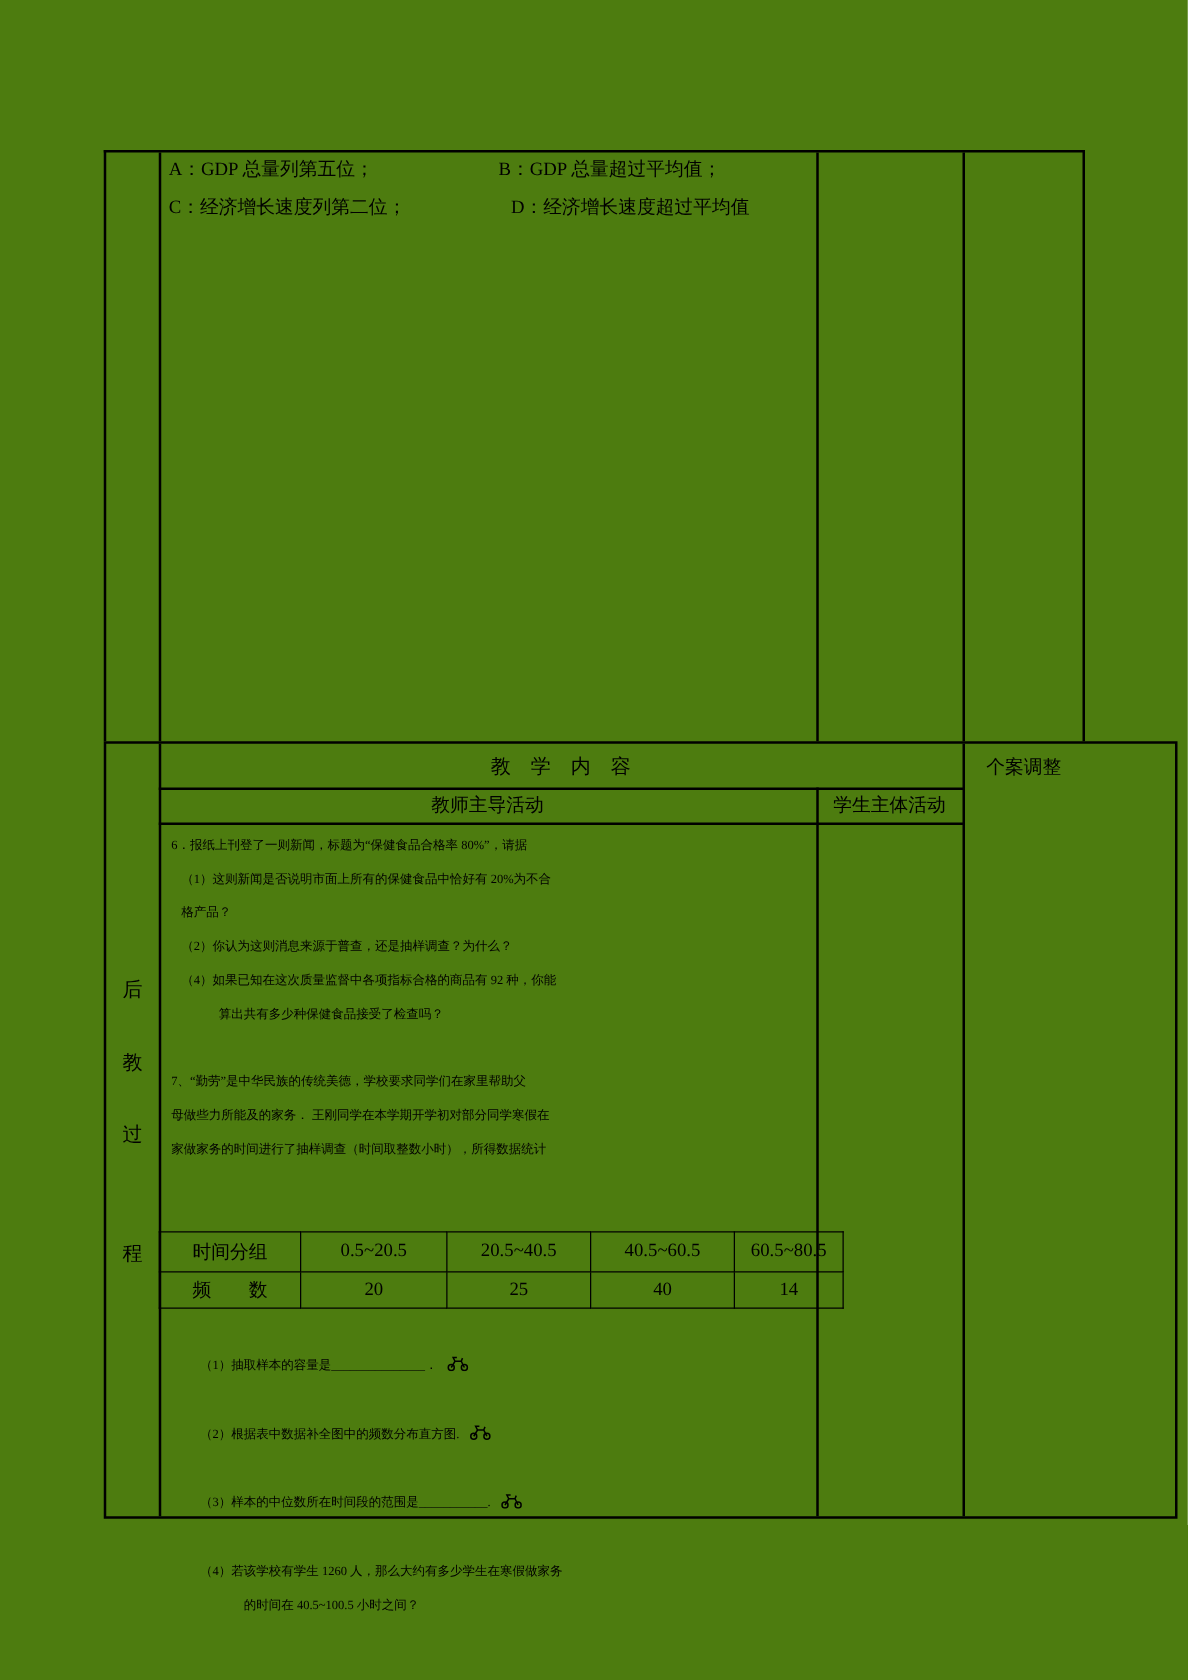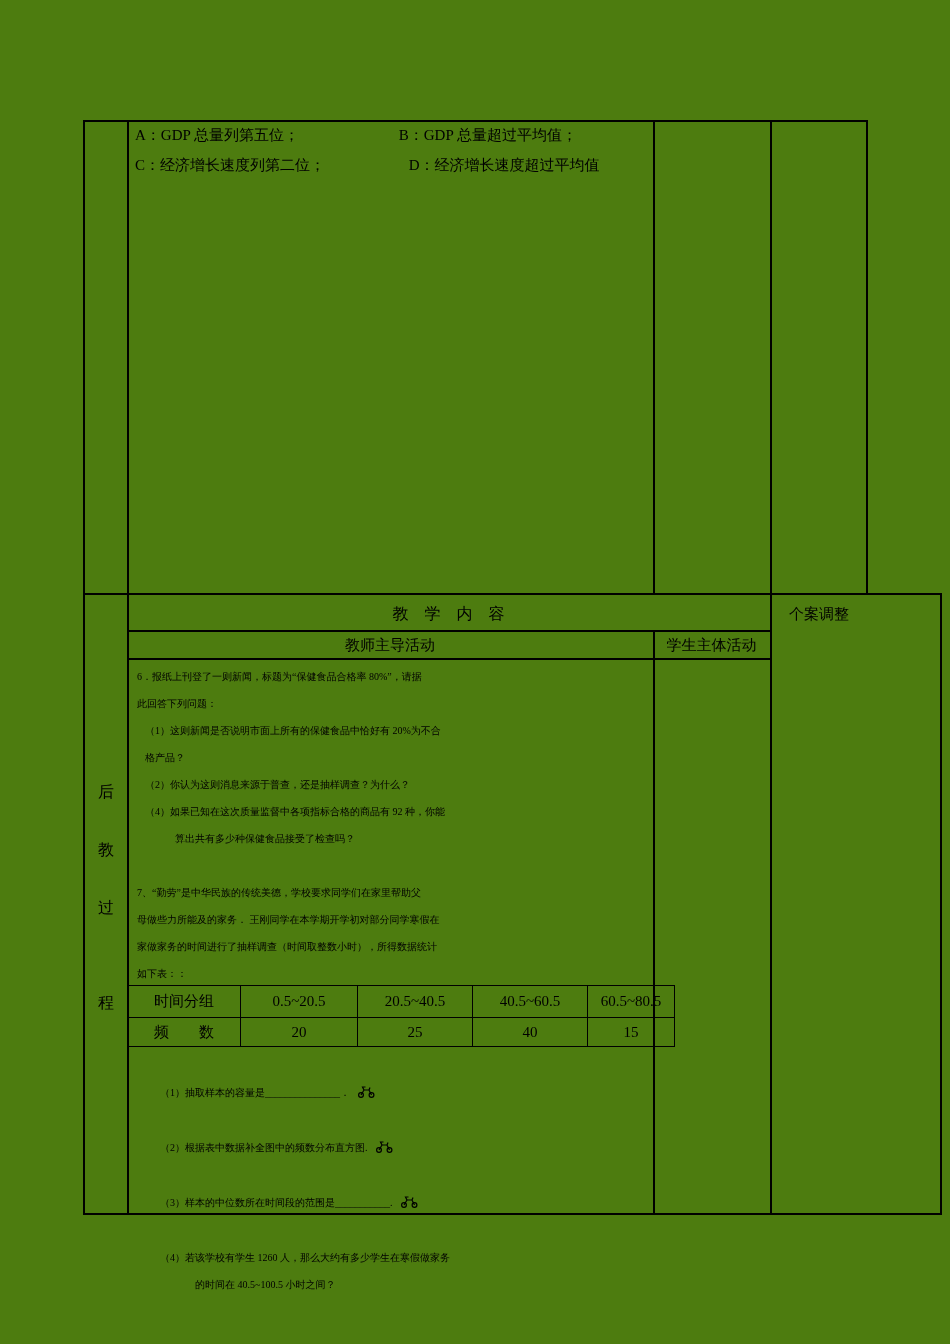--- a/index.html
+++ b/index.html
@@ -66,48 +66,46 @@
     <div class="cell-text hdr-teacher">教师主导活动</div>
     <div class="cell-text hdr-student">学生主体活动</div>
 
     <div class="side-char" style="top:187px;">后</div>
     <div class="side-char" style="top:245px;">教</div>
     <div class="side-char" style="top:303px;">过</div>
     <div class="side-char" style="top:398px;">程</div>
 
     <div class="flow" style="left:52px;top:68px;width:520px;">
       <div class="ln">6．报纸上刊登了一则新闻，标题为“保健食品合格率 80%”，请据</div>
-      <div class="ln">此回答下列问题：</div>
       <div class="ln ind-q6sub">（1）这则新闻是否说明市面上所有的保健食品中恰好有 20%为不合</div>
       <div class="ln ind-q6sub">格产品？</div>
       <div class="ln ind-q6sub">（2）你认为这则消息来源于普查，还是抽样调查？为什么？</div>
       <div class="ln ind-q6sub">（4）如果已知在这次质量监督中各项指标合格的商品有 92 种，你能</div>
       <div class="ln ind-q6cont">算出共有多少种保健食品接受了检查吗？</div>
       <div class="ln"></div>
       <div class="ln">7、“勤劳”是中华民族的传统美德，学校要求同学们在家里帮助父</div>
       <div class="ln">母做些力所能及的家务． 王刚同学在本学期开学初对部分同学寒假在</div>
       <div class="ln">家做家务的时间进行了抽样调查（时间取整数小时），所得数据统计</div>
-      <div class="ln">如下表：：</div>
     </div>
 
     <table class="freq-table">
       <tbody>
           <tr class="r1">
         <td class="w0">时间分组</td>
         <td class="w1">0.5~20.5</td>
         <td class="w2">20.5~40.5</td>
         <td class="w3">40.5~60.5</td>
         <td class="w4">60.5~80.5</td>
       </tr>
       <tr class="r2">
         <td>频　　数</td>
         <td>20</td>
         <td>25</td>
         <td>40</td>
-        <td>15</td>
+        <td>14</td>
       </tr>
     </tbody>
       </table>
 
     <div class="flow" style="left:52px;top:456px;width:520px;">
       <div class="ln ind-q7sub">
         <span>（1）抽取样本的容量是_______________．</span><svg class="scooter" width="19" height="13" viewBox="0 0 19 13">
             <circle cx="4" cy="10" r="2.4" fill="none" stroke="#000" stroke-width="1.2"></circle>
             <circle cx="14.5" cy="10" r="2.4" fill="none" stroke="#000" stroke-width="1.2"></circle>
             <path d="M4 10 L7 5 H12 L14.5 10 M7 5 L5.5 2 H8.5 M12 5 L13 2.5" fill="none" stroke="#000" stroke-width="1.2"></path>

